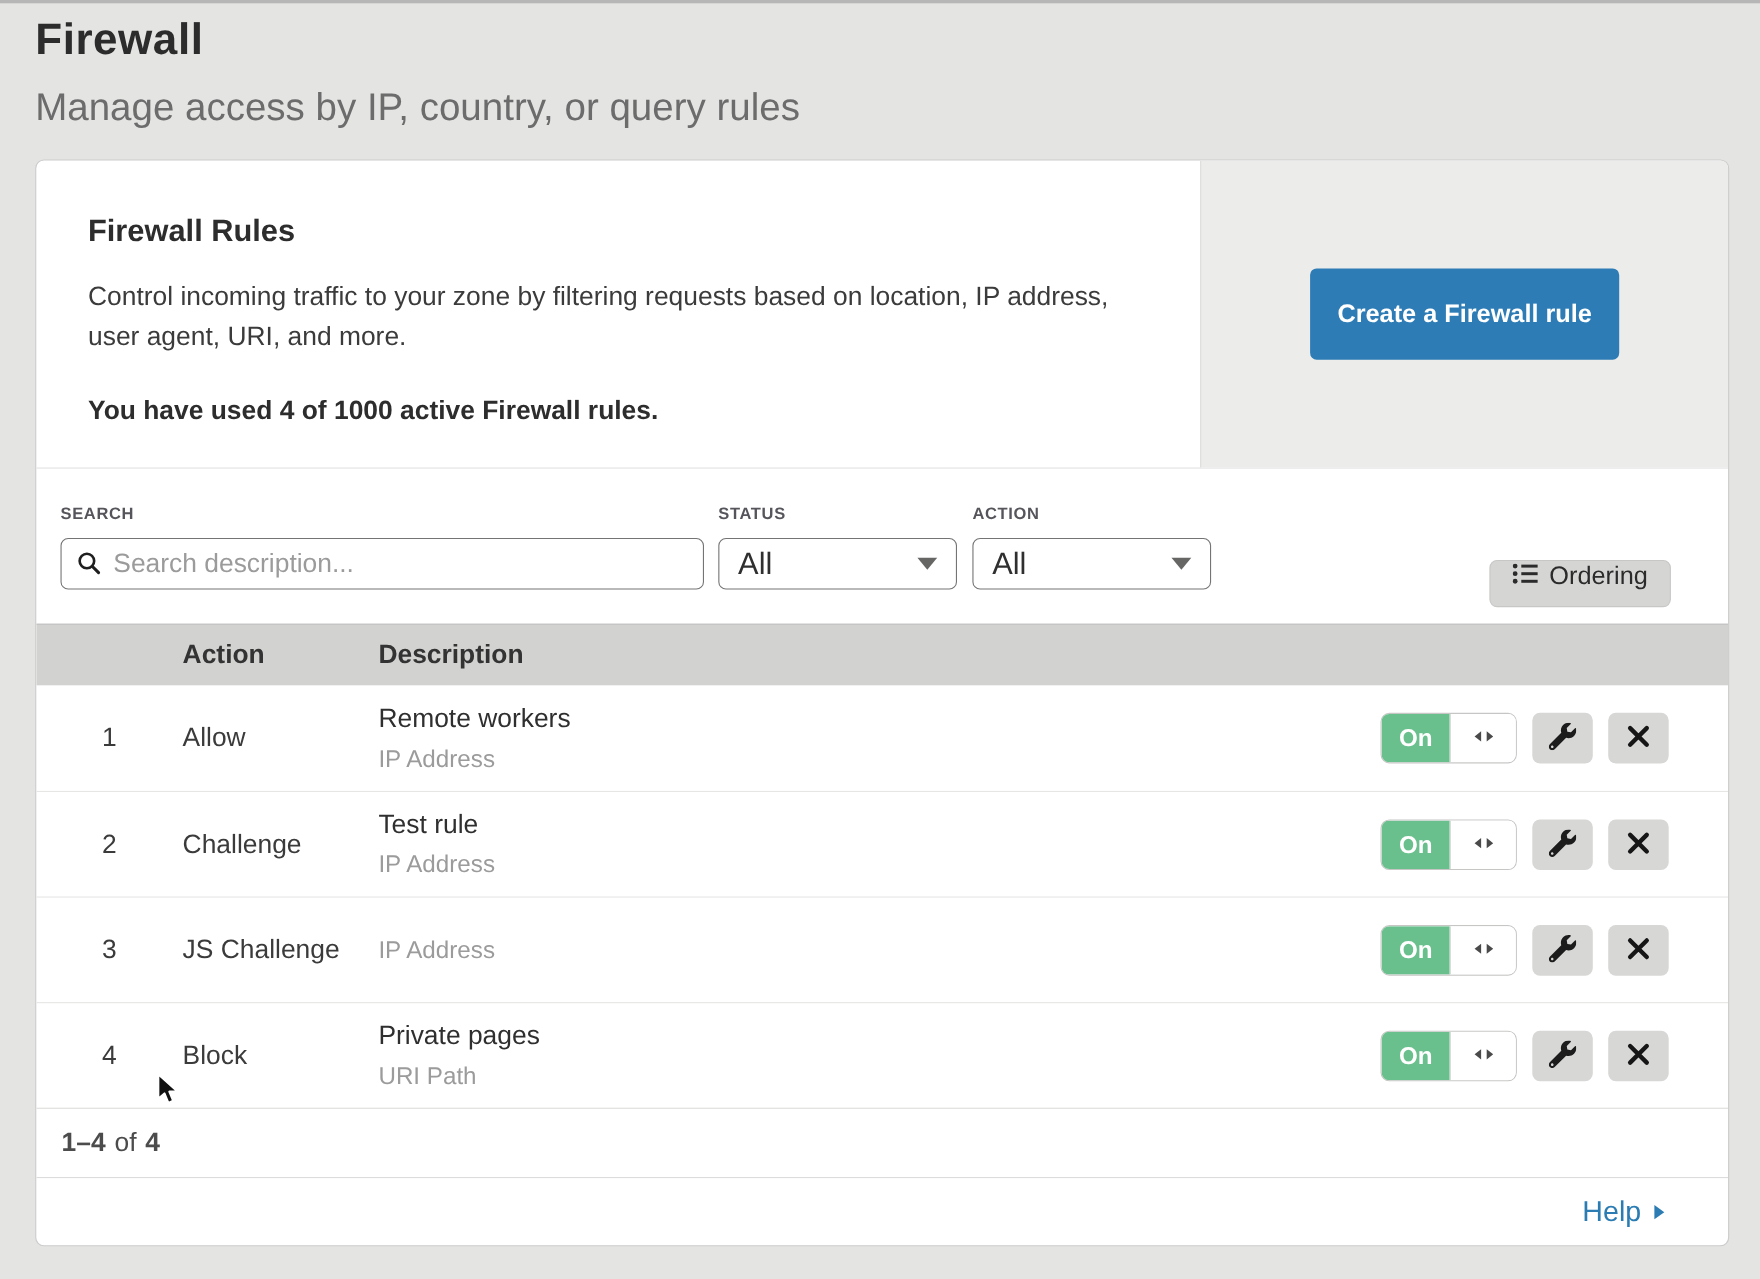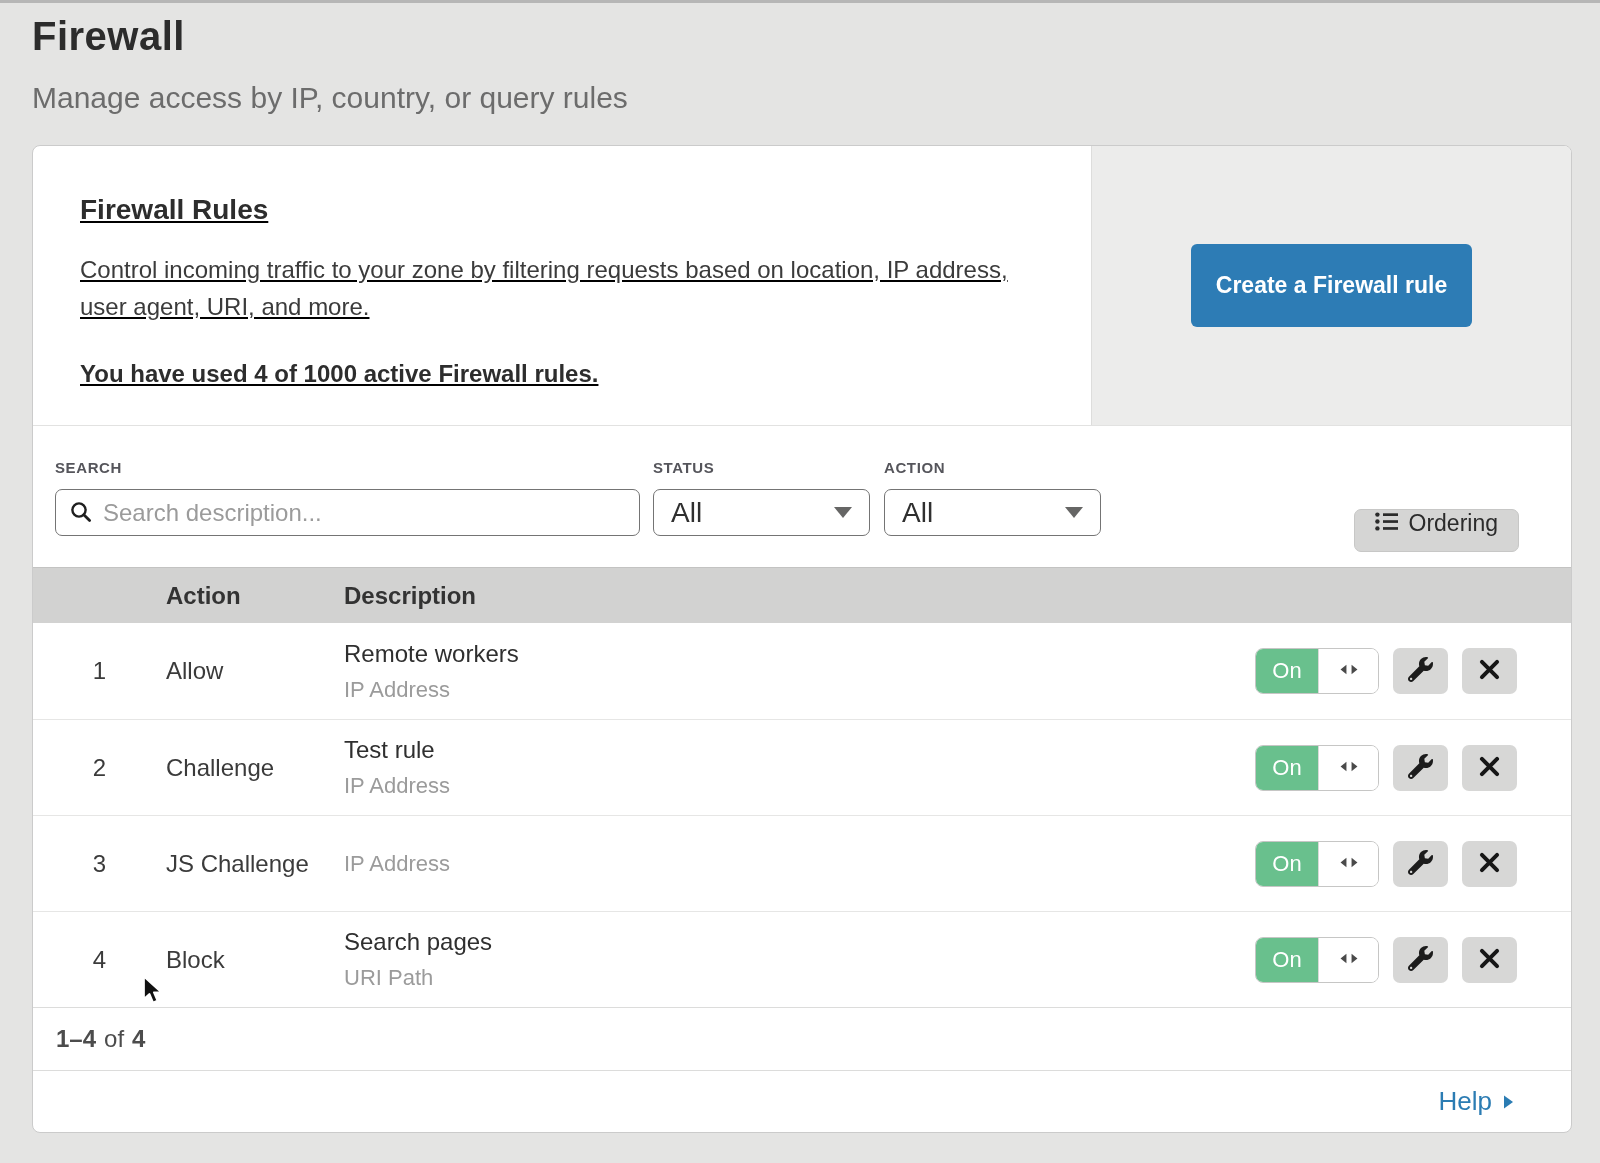--- a/index.html
+++ b/index.html
@@ -8,34 +8,34 @@
     background: #e4e4e3;
     font-family: "Liberation Sans", sans-serif;
     overflow: hidden;
     position: relative;
   }
   .top-strip { height: 3px; background: #b6b6b6; }
 
   
   .page-header { padding: 10px 0 0 32px; }
   .page-title { font-size: 40px; font-weight: bold; color: #2c2c2c; line-height: 46px; letter-spacing: 0.5px; }
-  .page-subtitle { font-size: 30px; color: #6c6c6c; margin-top: 22px; line-height: 34px; }
+  .page-subtitle { font-size: 35px; color: #6c6c6c; margin-top: 22px; line-height: 34px; }
 
   
   .card {
     margin: 30px 28px 0 32px;
     background: #ffffff;
     border: 1px solid #cbcbcb;
     border-radius: 8px;
     overflow: hidden;
   }
 
   
   .intro { display: flex; height: 280px; border-bottom: 1px solid #e2e2e1; }
-  .intro-text { flex: 1; padding: 48px 40px 0 47px; text-decoration: underline; }
+  .intro-text { flex: 1; padding: 48px 40px 0 47px; }
   .intro-heading { font-size: 28px; font-weight: bold; color: #2d2d2d; margin-bottom: 25px; }
   .intro-desc { font-size: 24px; color: #3b3b3b; line-height: 37px; max-width: 965px; }
   .intro-usage { font-size: 24px; font-weight: bold; color: #2d2d2d; margin-top: 35px; }
   .intro-side {
     width: 480px; background: #ececeb; border-left: 1px solid #dddddc;
     display: flex; align-items: center; justify-content: center;
   }
   .create-btn {
     background: var(--accent-blue, #2d7cb5);
     color: #fff; font-family: inherit; font-size: 23px; font-weight: bold;
@@ -78,21 +78,21 @@
     display: grid; grid-template-columns: 133px 178px 1fr 320px; align-items: center;
   }
   .rules-row + .rules-row { border-top: 1px solid #e6e6e5; }
   .cell-priority { text-align: center; font-size: 24px; color: #3b3b3b; }
   .cell-action { font-size: 24px; color: #3b3b3b; }
   .cell-desc .desc-title { font-size: 24px; color: #2f2f2f; margin-bottom: 9px; }
   .cell-desc .desc-field { font-size: 22px; color: #9b9b9b; }
   .cell-controls { display: flex; align-items: center; justify-content: flex-end; gap: 14px; padding-right: 54px; }
   .toggle {
     width: 124px; height: 46px; display: flex; border-radius: 8px; overflow: hidden;
-    border: 1px solid #c6c6c5; background: #fff; cursor: pointer; padding: 0; font-family: inherit;
+    border: 1px solid #c6c6c5; background: #fff; cursor: pointer; padding: 0; font-family: inherit; font-weight: bold;
   }
   .toggle-on {
     width: 62px; background: var(--toggle-green, #69c08d); color: #fff;
     font-size: 22px; display: flex; align-items: center; justify-content: center;
   }
   .toggle-handle { flex: 1; display: flex; align-items: center; justify-content: center; background: #fff; border-left: 1px solid #d9d9d8; }
   .icon-btn {
     width: 55px; height: 46px; background: #d7d7d6; border: none; border-radius: 7px;
     display: flex; align-items: center; justify-content: center; cursor: pointer;
   }
@@ -291,21 +291,21 @@
           </svg>
         </span>
       </button>
     </div>
   </div>
 
   <div class="rules-row">
     <div class="cell-priority">4</div>
     <div class="cell-action">Block</div>
     <div class="cell-desc">
-      <div class="desc-title">Search pages</div>
+      <div class="desc-title">Private pages</div>
       <div class="desc-field">URI Path</div>
     </div>
     <div class="cell-controls">
       <button class="toggle">
         <span class="toggle-on">On</span>
         <span class="toggle-handle">
           <span>
             <svg width="22" height="13" viewBox="0 0 26 14">
               <path d="M10 1.5 L3 7 L10 12.5 Z" fill="#4a4a4a"></path>
               <path d="M16 1.5 L23 7 L16 12.5 Z" fill="#4a4a4a"></path>

